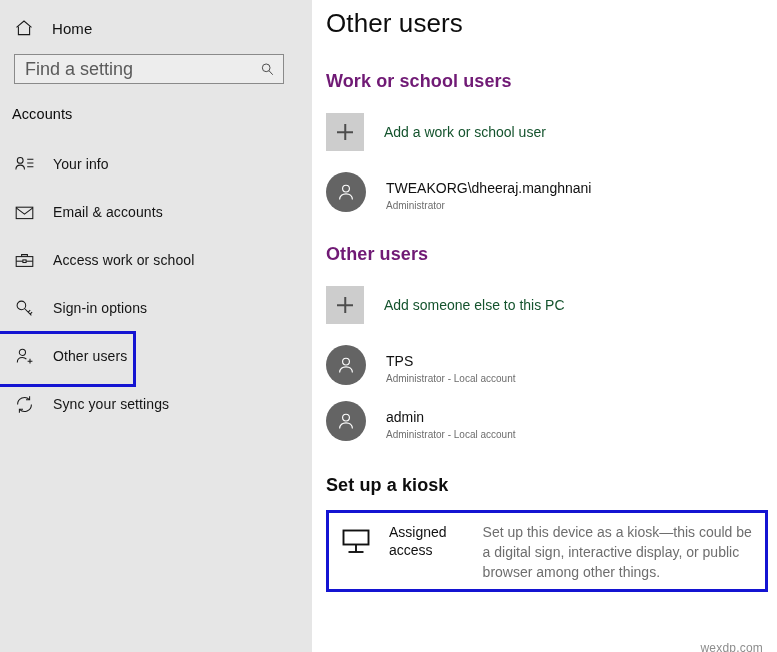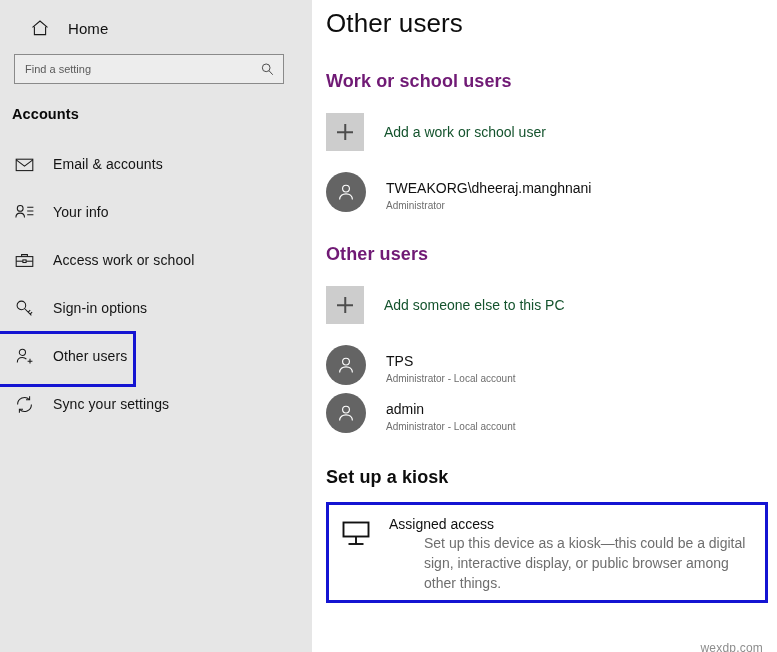--- a/index.html
+++ b/index.html
@@ -24,21 +24,21 @@
     height: 652px;
     background: #e6e6e6;
     flex: 0 0 312px;
     position: relative;
   }
 
   .home-row {
     display: flex;
     align-items: center;
     gap: 18px;
-    padding: 14px 0 0 30px;
+    padding: 14px 0 0 14px;
     height: 42px;
   }
   .home-icon { width: 20px; height: 20px; display: block; }
   .home-label {
     font-size: 15px;
     color: #111;
     letter-spacing: .1px;
   }
 
   .search-wrap {
@@ -49,30 +49,30 @@
     display: flex;
     align-items: center;
     padding: 0 8px 0 10px;
   }
   .search-input {
     flex: 1;
     border: none;
     outline: none;
     background: transparent;
     font-family: "Liberation Sans", sans-serif;
-    font-size: 11px;
+    font-size: 18px;
     color: #1d4ed8;
     height: 100%;
   }
   .search-input::placeholder { color: #5a5a5a; opacity: 1; }
   .search-icon { width: 15px; height: 15px; flex: 0 0 15px; }
 
   .section-title {
     font-size: 14.5px;
-    font-weight: bold;
+    font-weight: normal;
     color: #0a0a0a;
     padding: 22px 0 0 12px;
     letter-spacing: .1px;
   }
 
   .nav-list {
     margin-top: 18px;
     list-style: none;
   }
   .nav-item {
@@ -188,21 +188,21 @@
     font-size: 14px;
     color: #101010;
     line-height: 1.25;
   }
   .user-sub {
     font-size: 10px;
     color: #6e6e6e;
     line-height: 1.25;
   }
 
-  .user-row.compact { margin-top: 8px; }
+  .user-row.compact { margin-top: 16px; }
 
   .kiosk-head {
     font-size: 18px;
     color: #0d0d0d;
     margin-top: 34px;
     letter-spacing: .1px;
   }
 
   
   .kiosk-box {
@@ -214,21 +214,21 @@
     gap: 16px;
     align-items: flex-start;
     background: #fff;
   }
   .monitor-icon {
     width: 34px;
     height: 34px;
     flex: 0 0 34px;
     margin-top: 2px;
   }
-  .kiosk-texts { display: flex; flex-direction: column; gap: 1px; }
+  .kiosk-texts { display: flex; flex-direction: row; gap: 1px; }
   .kiosk-title {
     font-size: 14px;
     color: #101010;
     line-height: 1.3;
   }
   .kiosk-desc {
     font-size: 14px;
     color: #6e6e6e;
     line-height: 1.42;
     max-width: 400px;
@@ -269,36 +269,36 @@
     </span>
   </div>
 
   <div class="section-title">Accounts</div>
 
   <ul class="nav-list">
 
     <li class="nav-item">
       <span class="nav-icon">
         <svg viewBox="0 0 21 21" fill="none" stroke="#1a1a1a" stroke-width="1.05">
-          <rect x="2.2" y="5.2" width="16.6" height="11.4"></rect>
-          <path d="M2.2 5.8 L10.5 12.2 L18.8 5.8"></path>
-        </svg>
-      </span>
-      <span class="nav-label">Email &amp; accounts</span>
-    </li>
-
-    <li class="nav-item">
-      <span class="nav-icon">
-        <svg viewBox="0 0 21 21" fill="none" stroke="#1a1a1a" stroke-width="1.05">
           <circle cx="6.2" cy="6.4" r="2.9"></circle>
           <path d="M1.9 15.6 c0-2.9 1.9-4.5 4.3-4.5 s4.3 1.6 4.3 4.5"></path>
           <path d="M13.2 5.2 H19.4 M13.2 9 H19.4 M13.2 12.8 H19.4"></path>
         </svg>
       </span>
       <span class="nav-label">Your info</span>
+    </li>
+
+    <li class="nav-item">
+      <span class="nav-icon">
+        <svg viewBox="0 0 21 21" fill="none" stroke="#1a1a1a" stroke-width="1.05">
+          <rect x="2.2" y="5.2" width="16.6" height="11.4"></rect>
+          <path d="M2.2 5.8 L10.5 12.2 L18.8 5.8"></path>
+        </svg>
+      </span>
+      <span class="nav-label">Email &amp; accounts</span>
     </li>
 
     <li class="nav-item">
       <span class="nav-icon">
         <svg viewBox="0 0 21 21" fill="none" stroke="#1a1a1a" stroke-width="1.05">
           <rect x="2.2" y="6.6" width="16.6" height="9.8"></rect>
           <path d="M7.6 6.5 V4.6 H13.4 V6.5"></path>
           <path d="M2.2 11.2 H18.8"></path>
           <rect x="8.9" y="9.9" width="3.2" height="2.6" fill="#e6e6e6"></rect>
         </svg>

